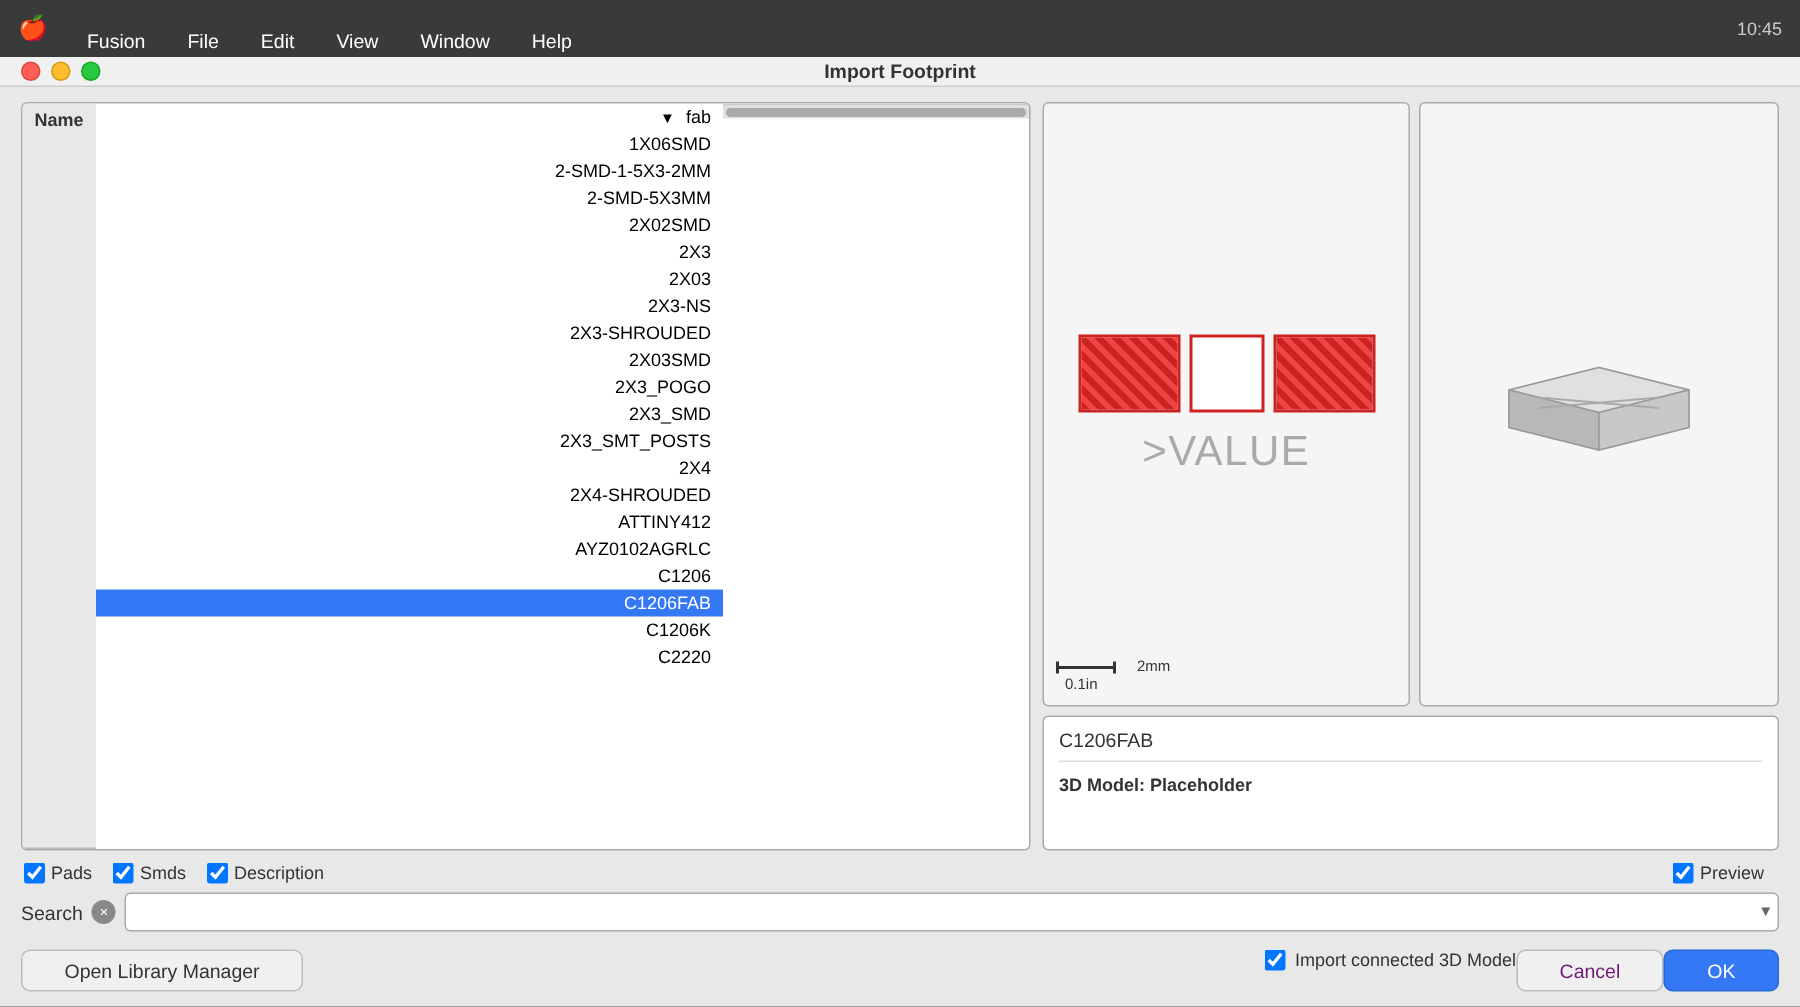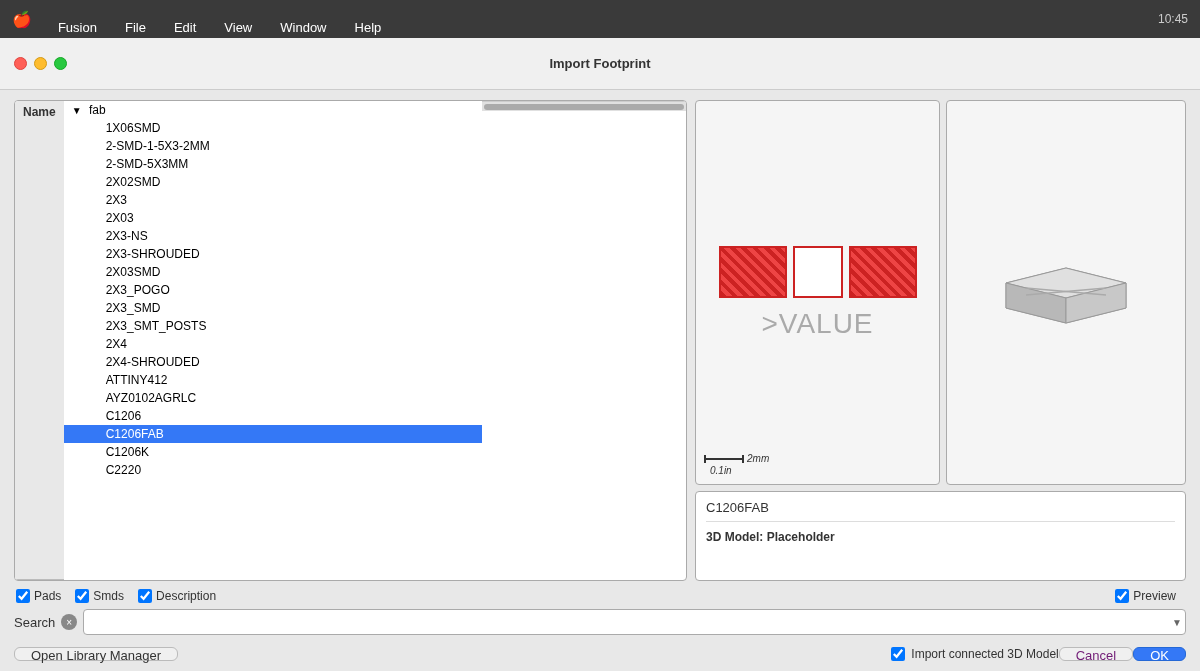--- a/index.html
+++ b/index.html
@@ -40,21 +40,21 @@
       margin: 0 auto;
       width: 1200px;
       height: 633px;
       position: relative;
       display: flex;
       flex-direction: column;
     }
 
     .dialog-title-bar {
       background: #f0f0f0;
-      height: 52px;
+      height: 20px;
       display: flex;
       align-items: center;
       justify-content: center;
       border-bottom: 1px solid #ccc;
       position: relative;
     }
 
     .traffic-lights {
       position: absolute;
       left: 14px;
@@ -118,20 +118,21 @@
       overflow-y: auto;
       overflow-x: auto;
     }
 
     .tree-item {
       padding: 2px 8px;
       cursor: pointer;
       font-size: 12px;
       color: #000;
       white-space: nowrap;
+      text-align: right;
     }
     .tree-item.selected {
       background: #3478f6;
       color: #fff;
     }
     .tree-item.parent {
       font-weight: 500;
       padding-left: 8px;
     }
     .tree-item.child {
@@ -227,22 +228,21 @@
       position: absolute;
       bottom: 8px;
       left: 8px;
       display: flex;
       flex-direction: column;
       gap: 1px;
     }
     .fp-ruler-line {
       display: flex;
       align-items: center;
-      gap: 3px;
-      font-style: italic;
+      gap: 14px;
     }
     .fp-ruler-bar {
       width: 40px;
       height: 2px;
       background: #333;
       position: relative;
     }
     .fp-ruler-bar::before, .fp-ruler-bar::after {
       content: '';
       position: absolute;
@@ -403,22 +403,22 @@
       gap: 6px;
       font-size: 12px;
       color: #333;
     }
     .import-3d-row input[type="checkbox"] {
       width: 14px;
       height: 14px;
     }
 
     .btn {
-      height: 14px;
-      padding: 0 16px;
+      height: 28px;
+      padding: 0 28px;
       border-radius: 6px;
       font-size: 13px;
       cursor: pointer;
       border: 1px solid;
       font-family: inherit;
     }
 
     .btn-default {
       background: #f0f0f0;
       border-color: #bbb;

